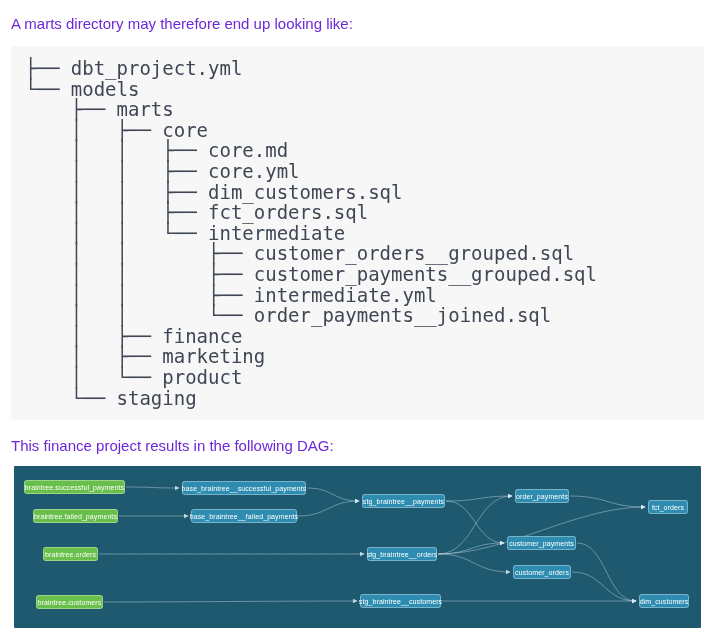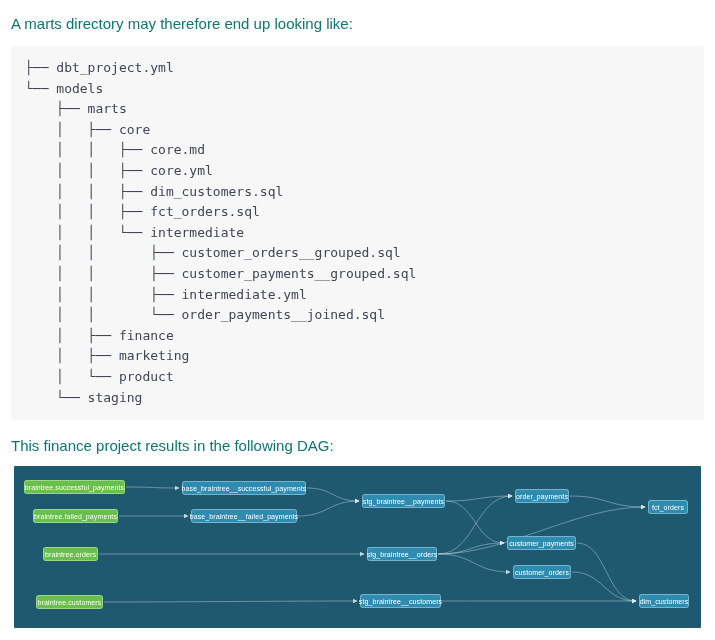--- a/index.html
+++ b/index.html
@@ -2,35 +2,35 @@
 <html><head>
 <meta charset="utf-8">
 <style>
   html, body { margin:0; padding:0; background:#ffffff; }
   body {
     width:715px; height:640px; overflow:hidden;
     font-family:"Liberation Sans", sans-serif;
     color:#2b303b;
   }
   .para {
-    margin:0 11px; font-size:15px; line-height:21px; color:#0f766e;
+    margin:0 11px; font-size:15px; line-height:21px; color:#6d28d9;
   }
   .para.first { margin-top:13px; }
   .para.second { margin-top:15px; }
   .code-block {
     margin:12px 11px 0 11px;
     background:#f7f7f8;
     border-radius:2px;
     padding:12px 14px;
     box-sizing:border-box;
   }
   .code-block pre {
     margin:0;
     font-family:"DejaVu Sans Mono","Liberation Mono",monospace;
-    font-size:13px; line-height:20.6px;
+    font-size:19px; line-height:20.6px;
     color:#3f4654;
     white-space:pre;
   }
   .dag {
     position:relative;
     margin:10px 14px 0 14px;
     width:687px; height:162px;
     border-radius:1px;
     overflow:hidden;
   }

